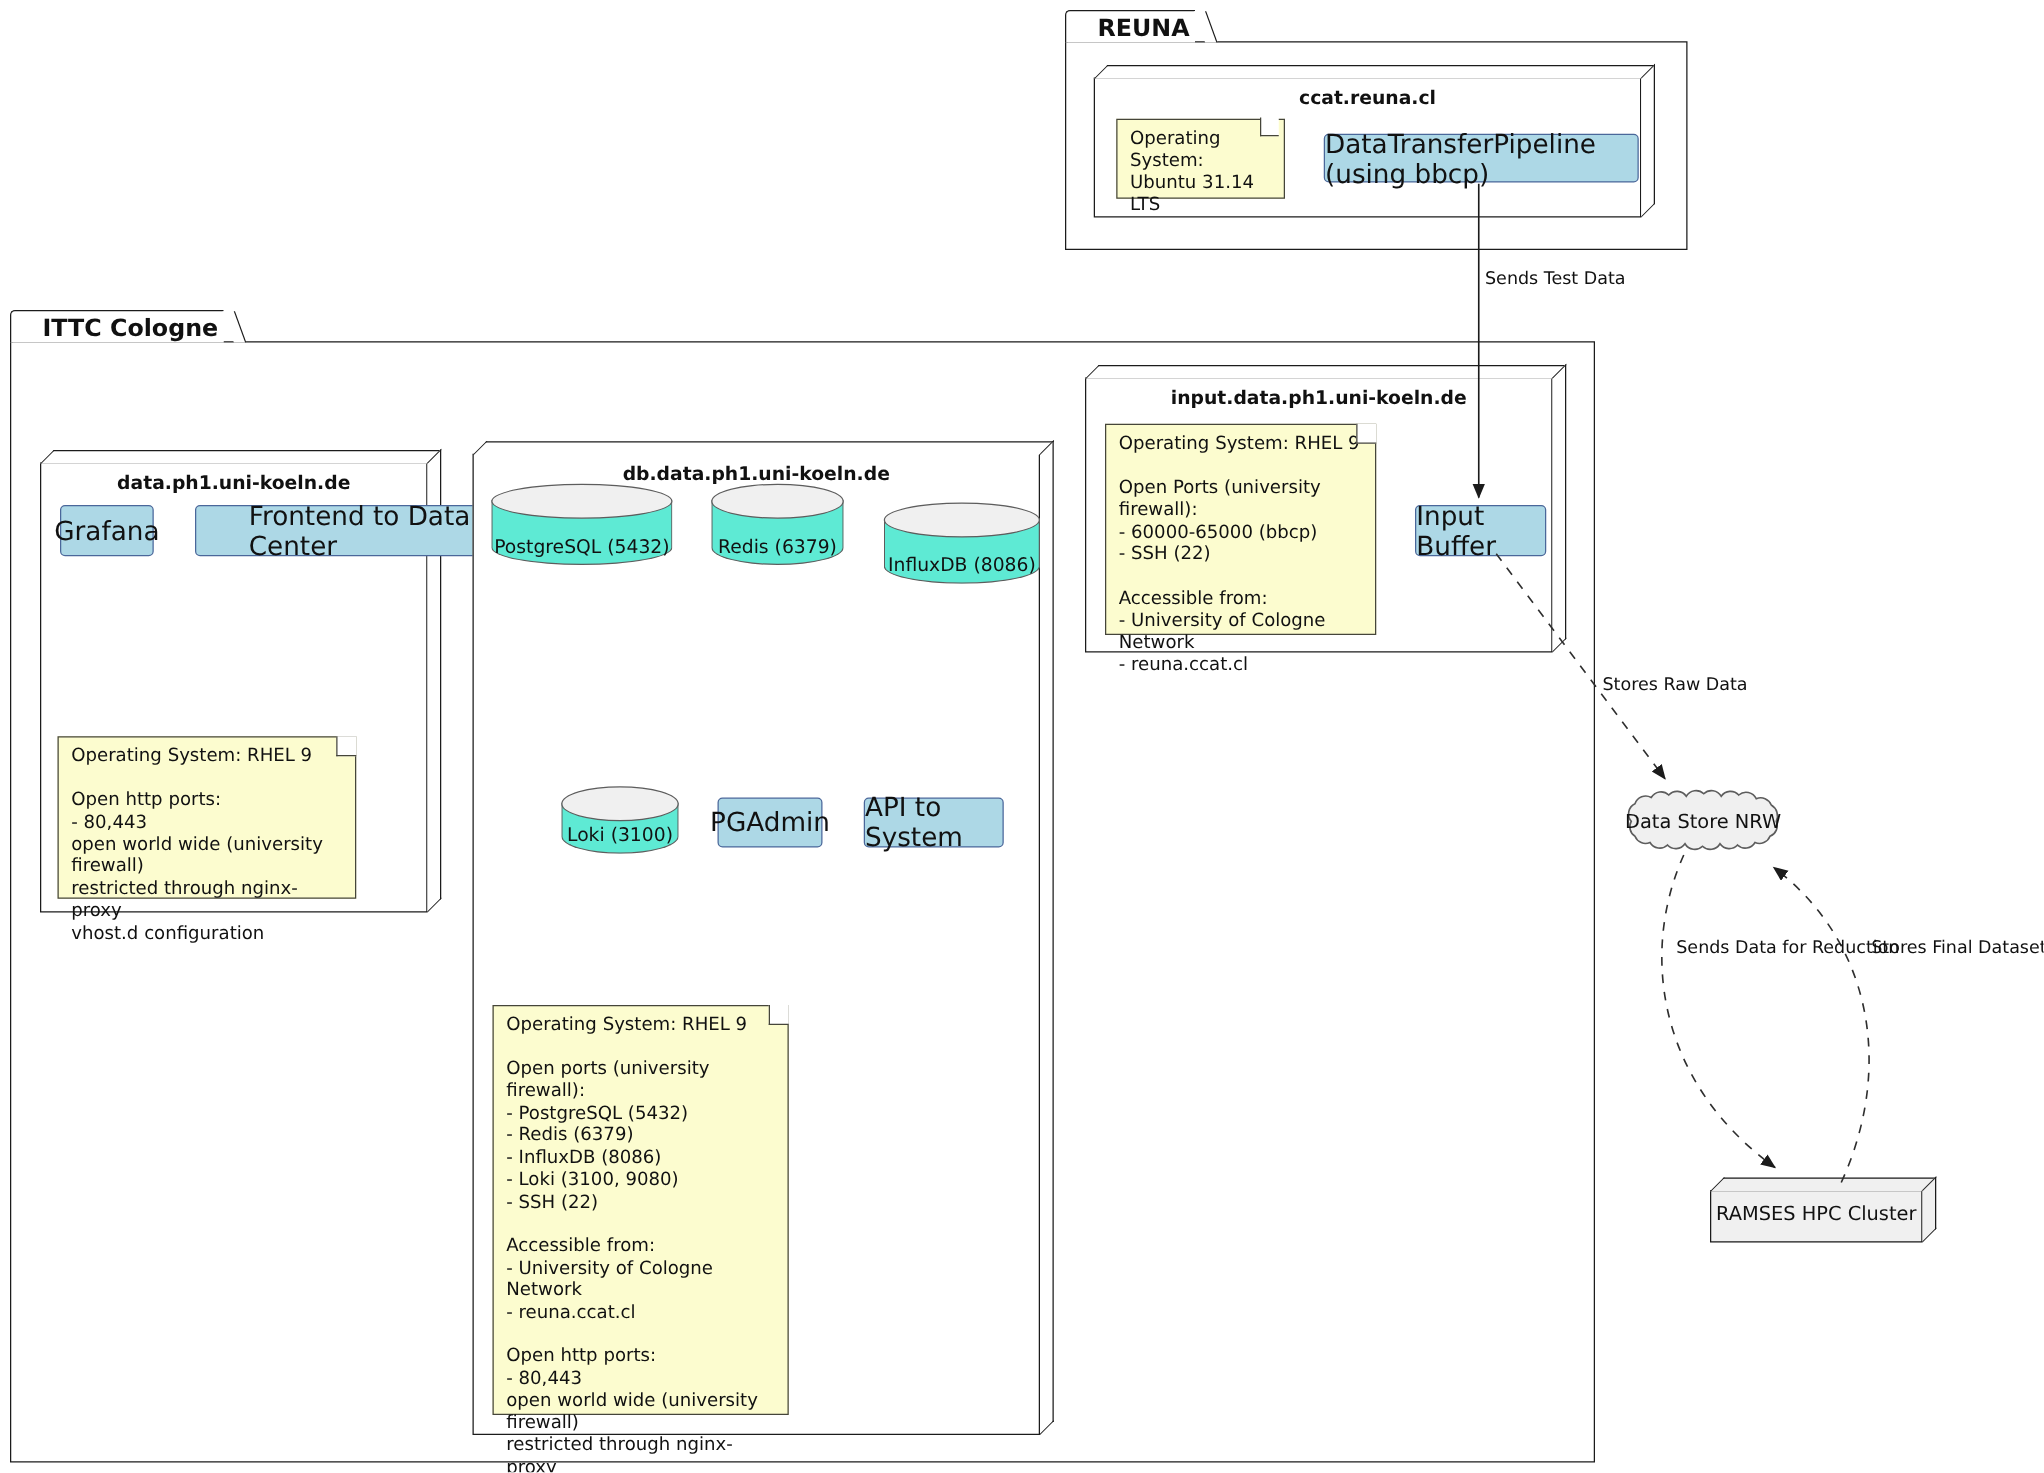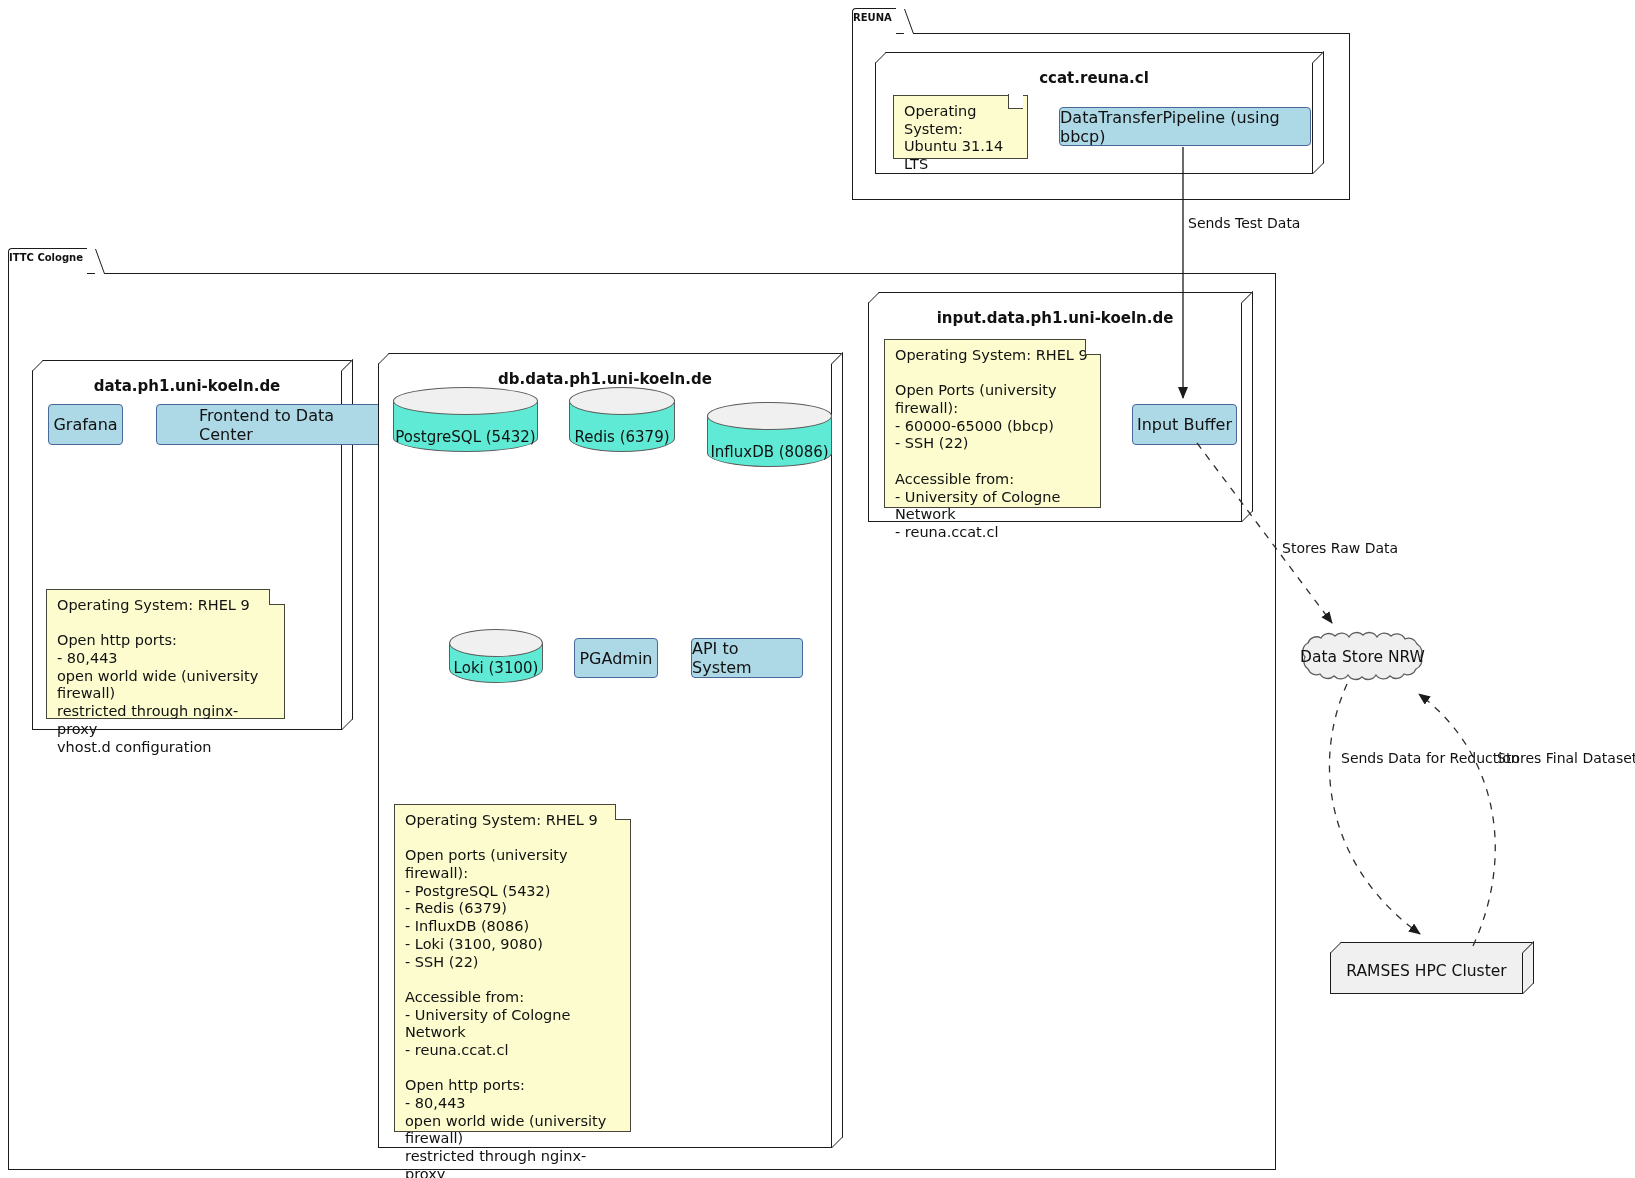--- a/index.html
+++ b/index.html
@@ -2,37 +2,37 @@
 <html><head>
 <meta charset="utf-8">
 <style>
   html,body{margin:0;padding:0;background:#fff;}
   .canvas{position:relative;width:1635px;height:1178px;background:#fff;
           font-family:"DejaVu Sans","Liberation Sans",sans-serif;color:#111;overflow:hidden;}
 
   
   .pkg{position:absolute;border:1.6px solid #1b1b1b;background:#fff;}
   .pkg-tab{position:absolute;background:#fff;border:1.6px solid #1b1b1b;border-bottom:none;border-right:none;
-           border-radius:4px 0 0 0;font-weight:bold;font-size:10px;padding:3px 4px 2px 0;z-index:2;}
+           border-radius:4px 0 0 0;font-weight:bold;font-size:19px;padding:3px 4px 2px 25px;z-index:2;}
   .pkg-tab::after{content:"";position:absolute;top:0;right:-9px;width:9px;height:100%;
            background:#fff;border-right:1.6px solid #1b1b1b;transform:skewX(20deg);transform-origin:0 0;}
 
   
   .node3d{position:absolute;background:var(--face,#fff);border:1.6px solid #1b1b1b;z-index:1;}
   .node3d::before{content:"";position:absolute;left:-1px;top:-11.5px;width:100%;height:10px;
            background:var(--face,#fff);border:1.6px solid #1b1b1b;border-bottom:none;
            transform:skewX(-45deg);transform-origin:0 100%;}
   .node3d::after{content:"";position:absolute;right:-11.5px;top:-1px;width:10px;height:100%;
            background:var(--face,#fff);border:1.6px solid #1b1b1b;border-left:none;
            transform:skewY(-45deg);transform-origin:0 0;}
   .node-title{position:absolute;left:0;right:0;top:6px;text-align:center;font-weight:bold;font-size:15px;z-index:3;}
 
   
   .comp{position:absolute;background:#ADD8E6;border:1.5px solid #4A679A;border-radius:4px;
-        display:flex;align-items:center;justify-content:center;font-size:16px;z-index:3;}
+        display:flex;align-items:center;justify-content:center;font-size:21px;z-index:3;}
 
   
   .note{position:absolute;background:#FCFCCF;border:1.3px solid #45453a;font-size:14.5px;
         line-height:1.22;padding:7px 10px;white-space:pre-line;z-index:3;}
   .note .fold{position:absolute;top:-1.3px;right:-1.3px;width:15px;height:15px;background:#fff;
         border-left:1.3px solid #45453a;border-bottom:1.3px solid #45453a;}
 
   
   .cyl{position:absolute;background:#5eead4;border:1.4px solid #5d5d5d;border-top:none;
        border-radius:0 0 50% 50% / 0 0 14px 14px;z-index:3;}
@@ -145,21 +145,21 @@
                A 9 9 0 0 1 56 8 A 9 9 0 0 1 70 6 A 9 9 0 0 1 84 8
                A 9 9 0 0 1 98 7 A 9 9 0 0 1 112 10 A 9 9 0 0 1 124 15
                A 10 10 0 0 1 128 28 A 9 9 0 0 1 123 40 A 9 9 0 0 1 111 45
                A 9 9 0 0 1 97 47 A 9 9 0 0 1 83 46 A 9 9 0 0 1 69 48
                A 9 9 0 0 1 55 46 A 9 9 0 0 1 41 47 A 9 9 0 0 1 27 45
                A 9 9 0 0 1 15 40 A 9 9 0 0 1 12 28 Z" fill="#F0F0F0" stroke="#5d5d5d" stroke-width="1.3"></path>
     </svg>
     <div class="cloud-label">Data Store NRW</div>
   </div>
 
-  <div class="node3d" style="left:1330px;top:952px;width:168px;height:40px;padding-left:23px;--face:#F0F0F0;">
+  <div class="node3d" style="left:1368px;top:952px;width:168px;height:40px;--face:#F0F0F0;">
     <div class="node-title" style="top:9px;font-weight:normal;font-size:15.5px;">RAMSES HPC Cluster</div>
   </div>
 
   <div class="edge-label" style="left:1188px;top:215px;">Sends Test Data</div>
   <div class="edge-label" style="left:1282px;top:540px;">Stores Raw Data</div>
   <div class="edge-label" style="left:1341px;top:750px;">Sends Data for Reduction</div>
   <div class="edge-label" style="left:1497px;top:750px;">Stores Final Datasets</div>
 
   <svg id="arrow-layer" width="1635" height="1178" viewBox="0 0 1635 1178">
     <defs>

